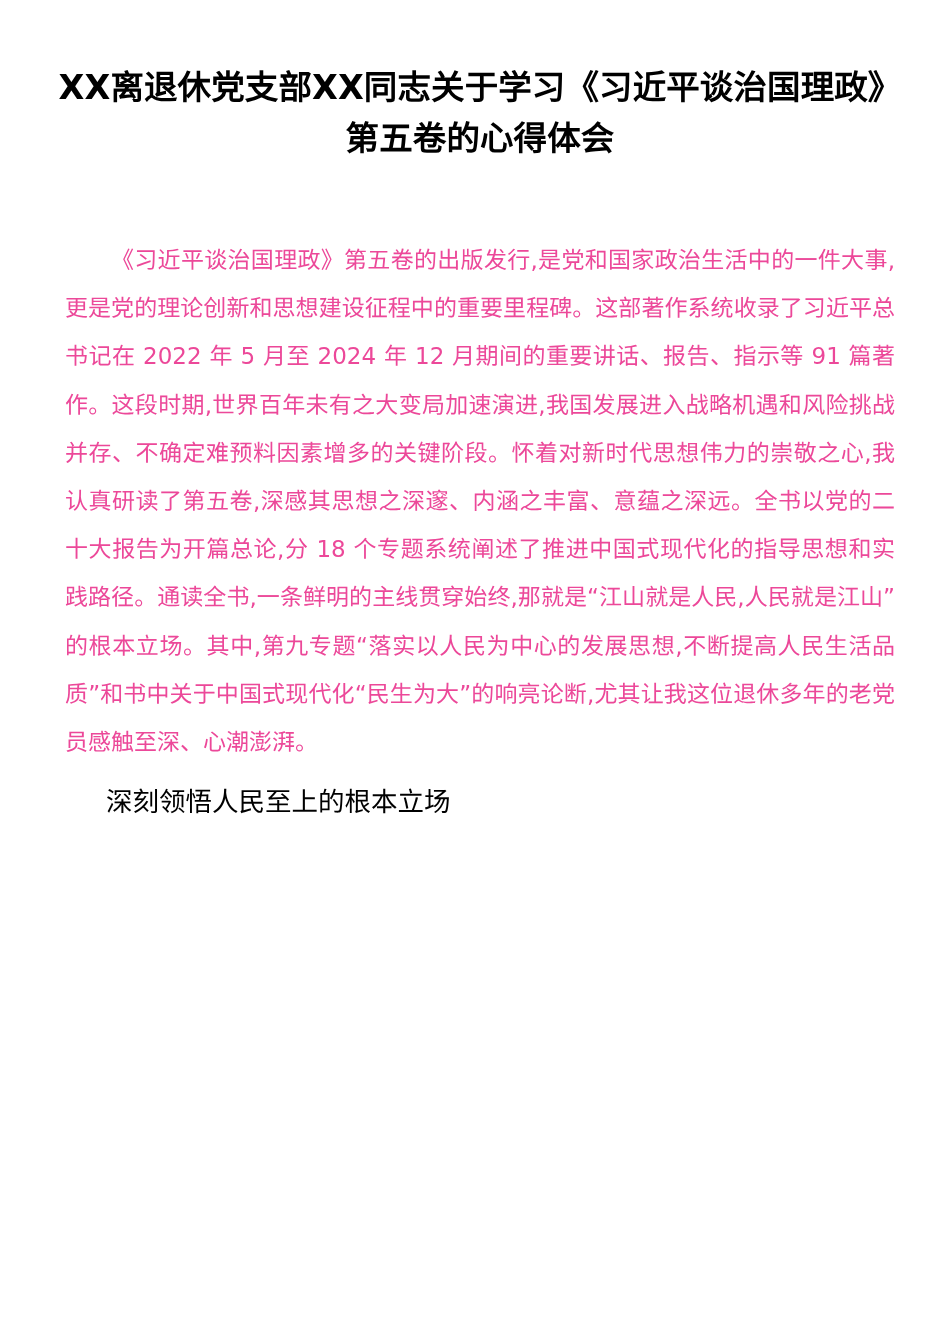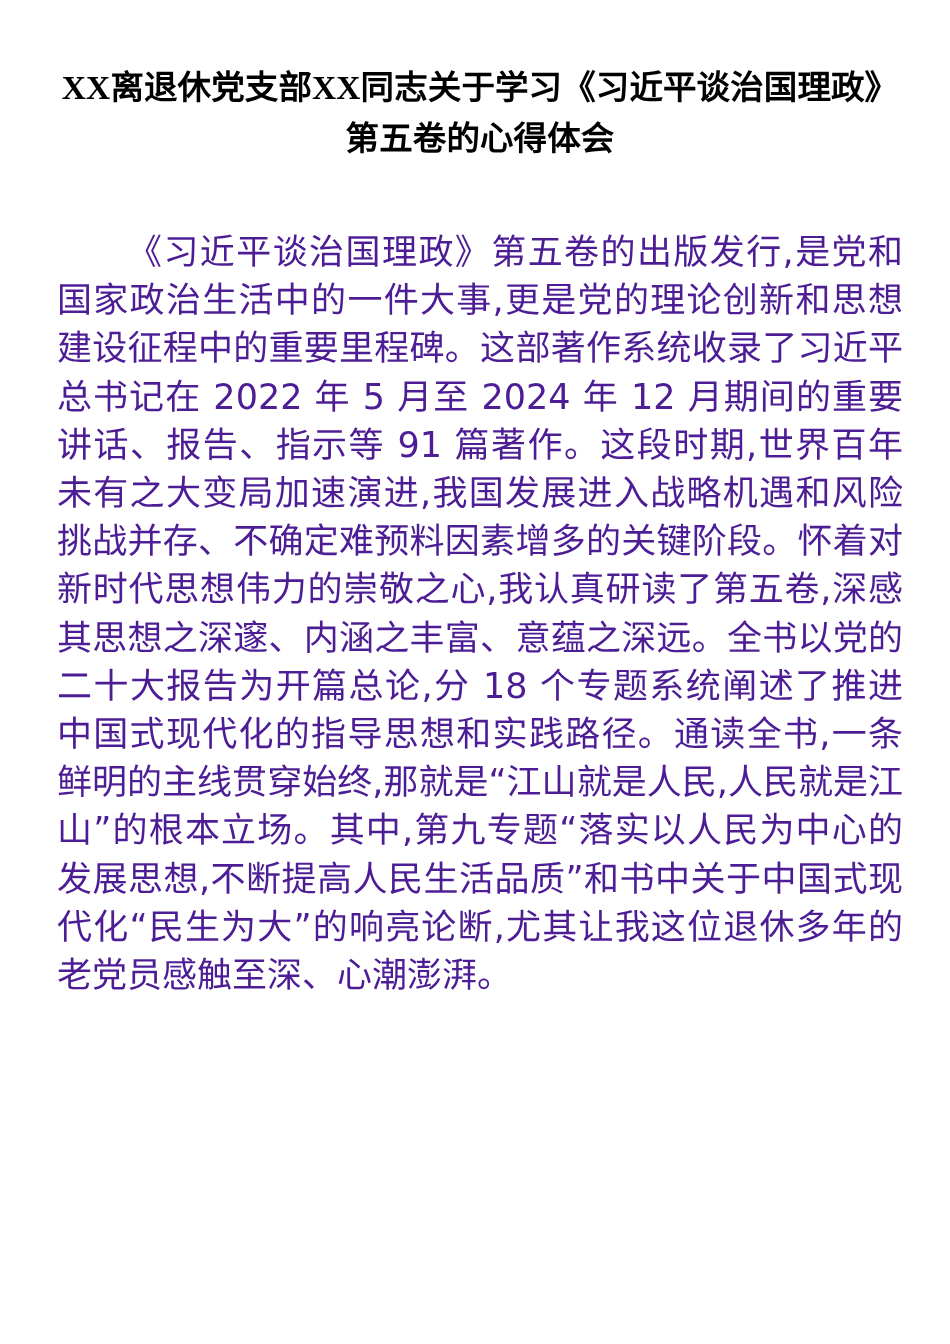--- a/index.html
+++ b/index.html
@@ -30,33 +30,32 @@
   .doc-title {
     margin: 0;
     padding-top: 62px;
     font-size: 33.5px;
     font-weight: bold;
     line-height: 51px;
     text-align: center;
     letter-spacing: 0.1px;
     color: #000000;
     word-break: break-all;
-    font-family: Liberation Serif, serif;
   }
   .title-spacer {
     height: 60px;
   }
   .para {
-    margin: 4px;
-    font-size: 35px;
+    margin: 12px;
+    font-size: 23px;
     line-height: 48.2px;
     text-align: justify;
     text-align-last: left;
     text-justify: inter-character;
-    color: #4c1d95;
+    color: #ec4899;
     word-break: break-all;
     white-space: pre-wrap;
   }
   .para.indent {
     text-indent: 2em;
   }
   .subhead {
     margin: 0;
     font-size: 26.5px;
     line-height: 48.2px;
@@ -70,16 +69,17 @@
 
 <div class="page">
   <div class="content">
 
     <h1 class="doc-title">XX离退休党支部XX同志关于学习《习近平谈治国理政》第五卷的心得体会</h1>
 
     <div class="title-spacer"></div>
 
     <p class="para indent">《习近平谈治国理政》第五卷的出版发行,是党和国家政治生活中的一件大事,更是党的理论创新和思想建设征程中的重要里程碑。这部著作系统收录了习近平总书记在 2022 年 5 月至 2024 年 12 月期间的重要讲话、报告、指示等 91 篇著作。这段时期,世界百年未有之大变局加速演进,我国发展进入战略机遇和风险挑战并存、不确定难预料因素增多的关键阶段。怀着对新时代思想伟力的崇敬之心,我认真研读了第五卷,深感其思想之深邃、内涵之丰富、意蕴之深远。全书以党的二十大报告为开篇总论,分 18 个专题系统阐述了推进中国式现代化的指导思想和实践路径。通读全书,一条鲜明的主线贯穿始终,那就是“江山就是人民,人民就是江山”的根本立场。其中,第九专题“落实以人民为中心的发展思想,不断提高人民生活品质”和书中关于中国式现代化“民生为大”的响亮论断,尤其让我这位退休多年的老党员感触至深、心潮澎湃。</p>
 
+    <p class="subhead">深刻领悟人民至上的根本立场</p>
 
 
   </div>
 </div>
 
 </body></html>

